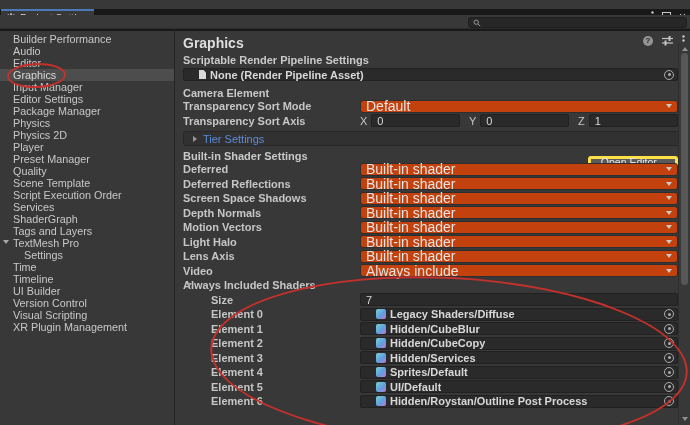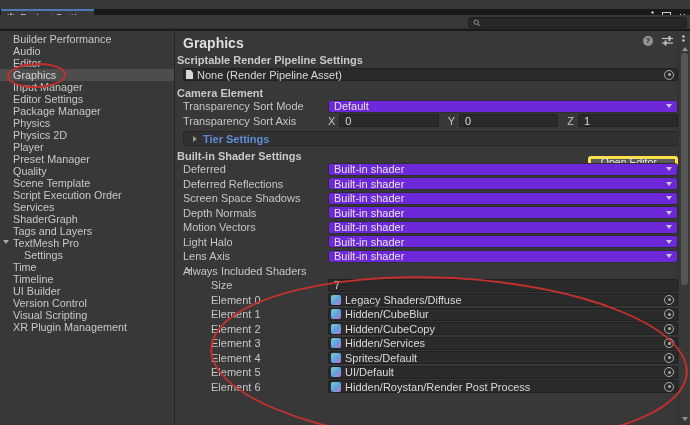--- a/index.html
+++ b/index.html
@@ -48,49 +48,49 @@
           clip-path:polygon(0 0,65% 0,100% 28%,100% 100%,0 100%);}
   .sh-icon{width:10px;height:10px;border-radius:2px;flex:none;
           background:linear-gradient(135deg,#7dd0cf 0%,#5f9fe0 55%,#c477c9 100%);}
   .help-icon{width:10px;height:10px;border-radius:50%;background:#949494;color:#272727;
           font-size:8px;font-weight:bold;display:flex;align-items:center;justify-content:center;}
 
   
   .panel{position:absolute;left:176px;top:29px;right:0;bottom:0;}
   .panel-title{margin:6px 0 3px 7px;font-size:14px;font-weight:bold;color:#dedede;height:16px;line-height:16px;}
   .header-icons{position:absolute;top:6px;right:5px;display:flex;align-items:center;gap:8px;}
-  .section-h{font-size:11px;font-weight:bold;color:#c9c9c9;padding-left:1px;height:12px;
+  .section-h{font-size:11px;font-weight:bold;color:#c9c9c9;padding-left:7px;height:12px;
              line-height:12px;margin-top:2px;}
   .section-h.sp{margin-top:6px;}
   .row{height:14.5px;display:flex;align-items:center;}
-  .rlabel{width:152px;box-sizing:border-box;padding-left:7px;font-size:11px;color:#c6c6c6;
-          white-space:nowrap;overflow:hidden;flex:none;}
+  .rlabel{width:184px;box-sizing:border-box;padding-left:7px;font-size:11px;color:#c6c6c6;
+          white-space:nowrap;overflow:hidden;flex:none;font-weight:bold;}
   .rlabel.indent{padding-left:35px;}
   .rlabel.fold-pad{position:relative;}
   .rlabel .fold-abs{position:absolute;left:10px;top:4px;}
   .rvalue{flex:1;margin-right:12px;display:flex;align-items:center;min-width:0;}
-  .dropdown{flex:1;height:13px;background:#6d28d9;border:1px solid #2e2e2e;border-radius:3px;
-            box-sizing:border-box;display:flex;align-items:center;padding-left:5px;font-size:11px;
+  .dropdown{flex:1;height:13px;background:#c2410c;border:1px solid #2e2e2e;border-radius:3px;
+            box-sizing:border-box;display:flex;align-items:center;padding-left:5px;font-size:14px;
             color:#e3e3e3;min-width:0;}
   .tfield{height:13px;background:#2a2a2a;border:1px solid #212121;border-radius:2px;box-sizing:border-box;
           display:flex;align-items:center;padding-left:5px;font-size:11px;color:#d8d8d8;min-width:0;}
   .ofield{flex:1;height:13px;background:#2a2a2a;border:1px solid #212121;border-radius:2px;
-          box-sizing:border-box;display:flex;align-items:center;gap:4px;padding-left:2px;
-          font-size:11px;color:#d8d8d8;min-width:0;}
+          box-sizing:border-box;display:flex;align-items:center;gap:4px;padding-left:15px;
+          font-size:11px;color:#d8d8d8;min-width:0;font-weight:bold;}
   .ofield .otext{white-space:nowrap;overflow:hidden;}
   .obj-row{margin:2px 12px 0 7px;display:flex;}
   .obj-row .ofield{flex:1;}
   .axg{flex:1;display:flex;align-items:center;gap:4px;min-width:0;}
   .axg + .axg{margin-left:9px;}
   .axg .axlbl{font-size:11px;color:#c6c6c6;flex:none;}
   .axg .tfield{flex:1;}
   .tier-bar{height:15px;margin:3px 8px 0 7px;background:#313131;border:1px solid #262626;
             border-radius:3px;box-sizing:border-box;display:flex;align-items:center;gap:6px;
             padding:0 3px 0 9px;}
-  .tier-label{font-size:11px;font-weight:bold;color:#5c8cd6;}
+  .tier-label{font-size:11px;font-weight:normal;color:#5c8cd6;}
   .open-editor{margin-left:auto;height:13px;background:#5a5a5a;border:3px solid #fde047;border-radius:3px;
             box-sizing:border-box;color:#e6e6e6;font-size:10.5px;line-height:11px;padding:0 10px;
             display:flex;align-items:center;font-family:"Liberation Sans",sans-serif;margin-top:48px;}
 
   
   .vscroll{position:absolute;top:14px;right:0;width:12px;bottom:0;border-left:1px solid #2e2e2e;
            box-sizing:border-box;background:#383838;}
   .sb-up{position:absolute;top:4px;left:2.5px;width:0;height:0;border-left:3px solid transparent;
          border-right:3px solid transparent;border-bottom:4px solid #909090;}
   .sb-thumb{position:absolute;left:2px;right:2px;top:10px;height:232px;background:#575757;border-radius:4px;}
@@ -302,20 +302,29 @@
     </div>
     <div class="row">
       <span class="rlabel">Lens Axis</span>
       <span class="rvalue">
           <span class="dropdown">
         <span>Built-in shader</span>
         <span class="dd-arrow"></span>
           </span>
         </span>
     </div>
+    <div class="row">
+      <span class="rlabel">Video</span>
+      <span class="rvalue">
+          <span class="dropdown">
+        <span>Always include</span>
+        <span class="dd-arrow"></span>
+          </span>
+        </span>
+    </div>
 
     <div class="row">
       <span class="rlabel fold-pad">
         <span class="fold-abs tri-d"></span>
         <span>Always Included Shaders</span>
       </span>
     </div>
     <div class="row">
       <span class="rlabel indent">Size</span>
       <span class="rvalue">
@@ -381,21 +390,21 @@
         <span class="otext">UI/Default</span>
         <span class="picker"></span>
           </span>
         </span>
     </div>
     <div class="row">
       <span class="rlabel indent">Element 6</span>
       <span class="rvalue">
           <span class="ofield">
         <span class="sh-icon"></span>
-        <span class="otext">Hidden/Roystan/Render Post Process</span>
+        <span class="otext">Hidden/Roystan/Outline Post Process</span>
         <span class="picker"></span>
           </span>
         </span>
     </div>
 
     <div class="vscroll">
       <span class="sb-up"></span>
       <span class="sb-thumb"></span>
       <span class="sb-down"></span>
     </div>

